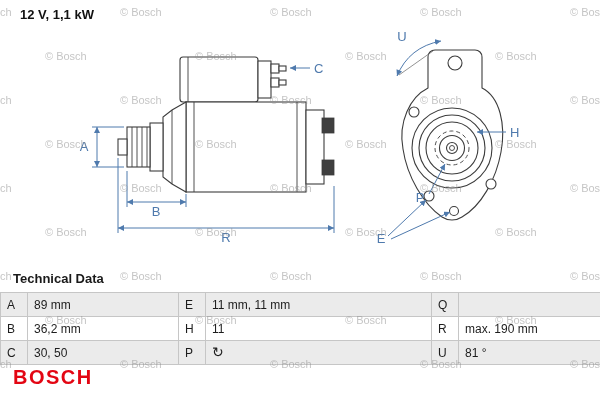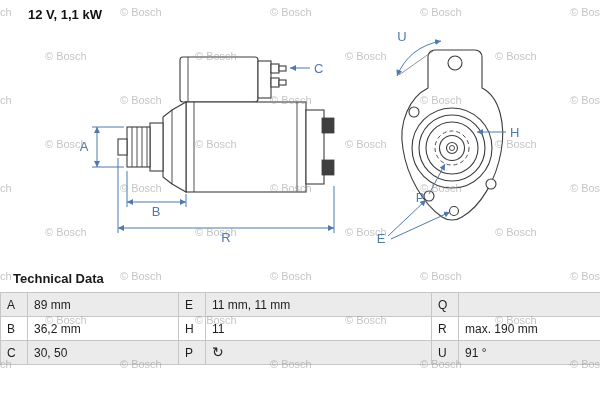--- a/index.html
+++ b/index.html
@@ -7,21 +7,21 @@
   body {
     font-family:"Liberation Sans", sans-serif;
     background:#ffffff;
     position:relative;
     overflow:hidden;
     color:#1a1a1a;
   }
   .page { position:absolute; inset:0; width:600px; height:400px; }
 
   .power-label {
-    position:absolute; top:7px; left:28px;
+    position:absolute; top:7px; left:20px;
     font-size:13px; font-weight:700; color:#111; z-index:2;
   }
 
   .diagram-svg { position:absolute; top:0; left:0; z-index:1; }
 
   .outline { fill:#ffffff; stroke:var(--line,#3c3c3c); stroke-width:1.1; }
   .seam    { fill:none; stroke:var(--line,#3c3c3c); stroke-width:0.9; }
   .dark    { fill:#3f3f3f; stroke:var(--line,#3c3c3c); stroke-width:0.8; }
   .dline   { fill:none; stroke:var(--dim,#4f7aad); stroke-width:1; }
   .dtext   { fill:var(--dim,#4f7aad); font-size:13px; font-family:"Liberation Sans",sans-serif; }
@@ -186,26 +186,27 @@
           <td class="val">max. 190 mm</td>
         </tr>
         <tr class="row-odd">
           <td class="key">C</td>
           <td class="val">30, 50</td>
           <td class="key">P</td>
           <td class="val">
             <span class="rot-icon">↻</span>
           </td>
           <td class="key">U</td>
-          <td class="val">91 °</td>
+          <td class="val">81 °</td>
         </tr>
       </tbody>
     </table>
   </div>
 
+  <div class="brand-logo">BOSCH</div>
 
   <div class="watermark-layer">
       <span class="wm" style="left: -30px; top: 6px;">© Bosch</span>
       <span class="wm" style="left: 120px; top: 6px;">© Bosch</span>
       <span class="wm" style="left: 270px; top: 6px;">© Bosch</span>
       <span class="wm" style="left: 420px; top: 6px;">© Bosch</span>
       <span class="wm" style="left: 570px; top: 6px;">© Bosch</span>
       <span class="wm" style="left: 45px; top: 50px;">© Bosch</span>
       <span class="wm" style="left: 195px; top: 50px;">© Bosch</span>
       <span class="wm" style="left: 345px; top: 50px;">© Bosch</span>

